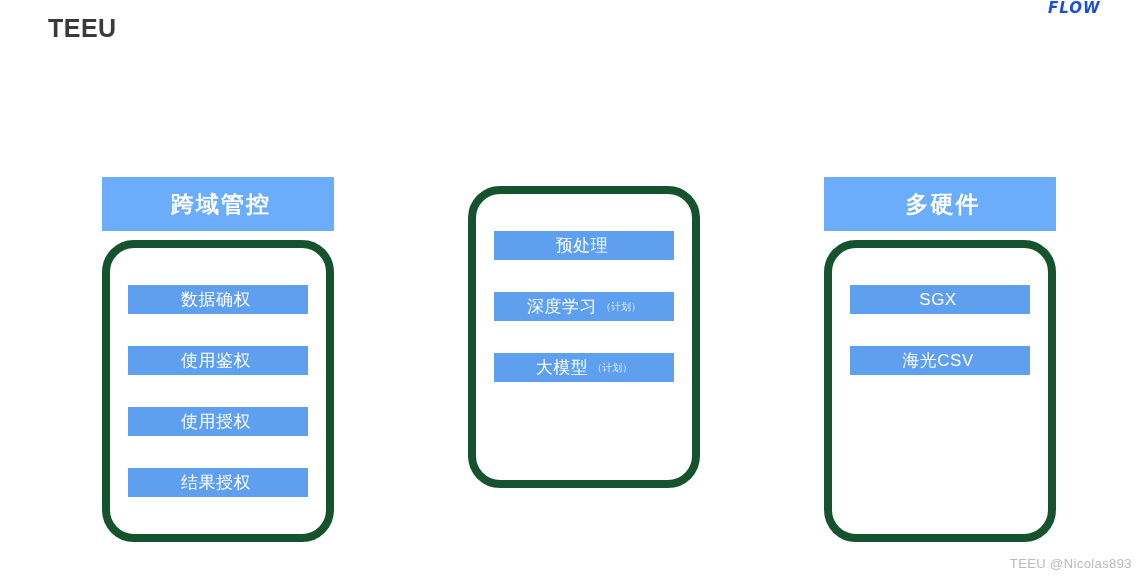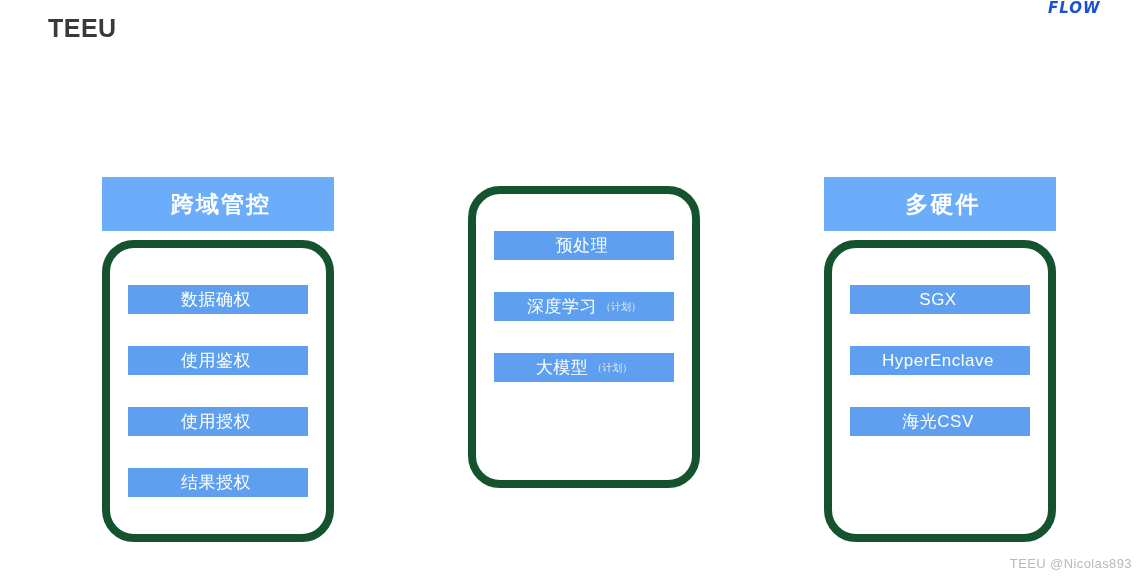--- a/index.html
+++ b/index.html
@@ -174,24 +174,20 @@
   </div>
 
   <div class="column column-2">
     <div class="column-header">多硬件</div>
     <div class="column-body">
       <div class="item">
         <span>SGX</span>
         <span class="item-note"></span>
       </div>
       <div class="item">
-        <span>HyperEnclave</span>
-        <span class="item-note"></span>
-      </div>
-      <div class="item">
         <span>海光CSV</span>
         <span class="item-note"></span>
       </div>
     </div>
   </div>
 
 </div>
 
 <div class="watermark">TEEU @Nicolas893</div>
 

